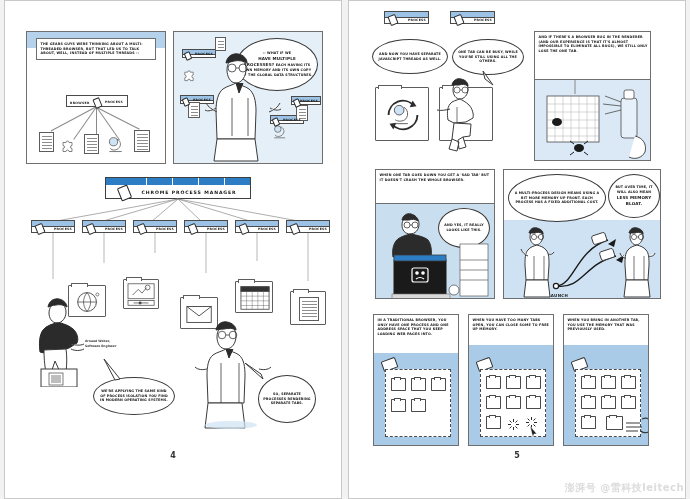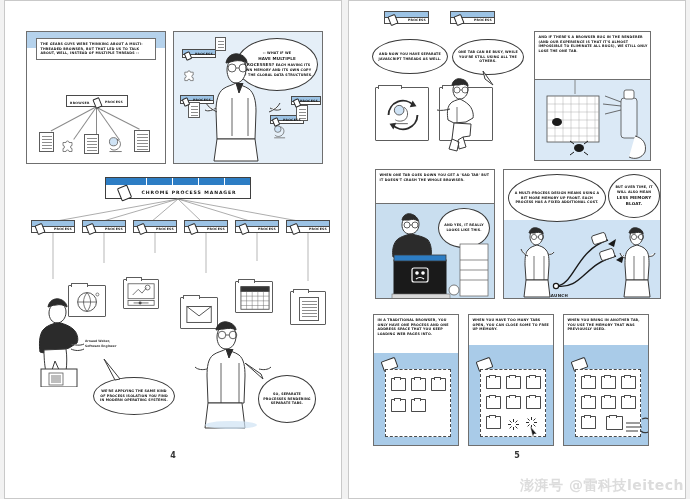--- a/index.html
+++ b/index.html
@@ -38,21 +38,21 @@
   .folder::before{content:"";position:absolute;left:2px;top:-2.6px;width:42%;height:3px;
         border:1px solid #5c5c5c;border-bottom:none;background:#ffffff;border-radius:1px 1px 0 0;}
   .doc{position:absolute;box-sizing:border-box;border:1px solid #5c5c5c;background:#fff;}
   .doc i{position:absolute;left:1.5px;right:1.5px;height:.6px;background:#8d8d8d;display:block;}
   .line{position:absolute;background:#8a8a8a;transform-origin:0 0;height:.6px;}
   .person{position:absolute;}
   .pgrid{position:absolute;border:1px dashed #4a4a4a;box-sizing:border-box;}
   .pfold{position:absolute;box-sizing:border-box;border:1px solid #4a4a4a;background:#fff;border-radius:.8px;}
   .pfold::before{content:"";position:absolute;left:1.5px;top:-2px;width:40%;height:2.4px;
         border:1px solid #4a4a4a;border-bottom:none;background:#fff;border-radius:1px 1px 0 0;}
-  .wm{position:absolute;right:6px;bottom:4px;font-size:14px;color:#dcdcdc;font-weight:700;
+  .wm{position:absolute;right:6px;bottom:4px;font-size:10px;color:#dcdcdc;font-weight:700;
       letter-spacing:.5px;white-space:nowrap;}
   .bannerwrap{position:absolute;box-sizing:border-box;border:1px solid #3f3f3f;background:#fff;}
   .bannerwrap .btop{position:absolute;left:0;right:0;top:0;background:#2d7dc4;}
   .bannerwrap .blabel{position:absolute;left:0;right:0;bottom:0;text-align:center;
       font-size:4.6px;font-weight:700;letter-spacing:.9px;color:#111;text-transform:uppercase;}
 </style>
 </head>
 <body>
 
 <div class="spread">

